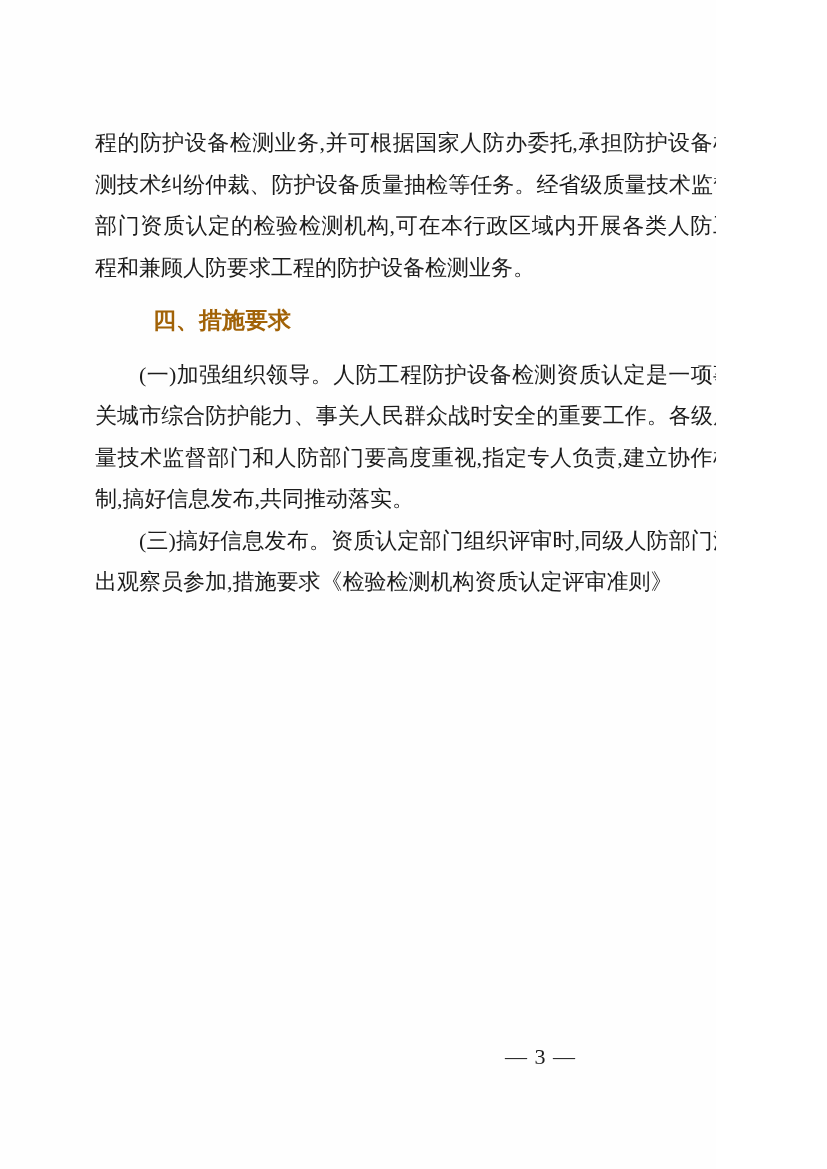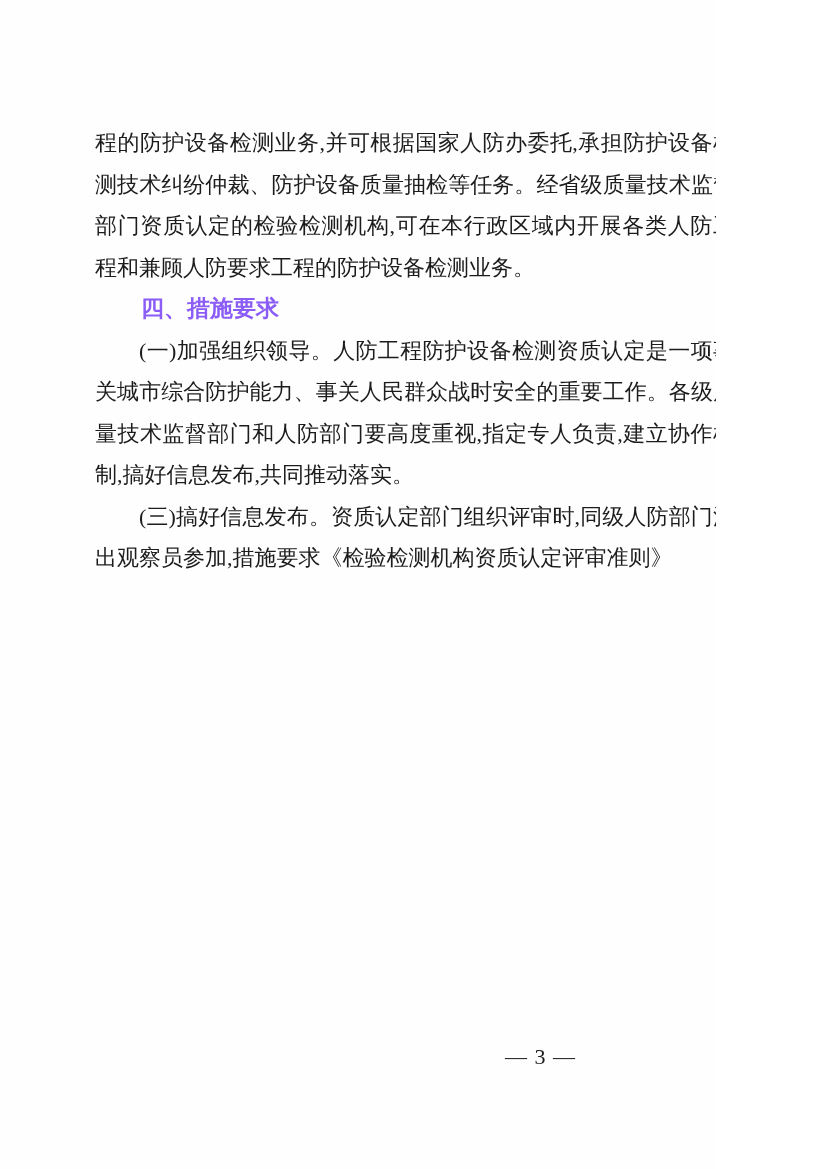--- a/index.html
+++ b/index.html
@@ -28,29 +28,29 @@
     line-break: strict;
   }
   .text-block p {
     margin: 0;
     padding: 0;
   }
   .para.indent {
     text-indent: 2em;
   }
   .section-heading {
-    margin: 0;
+    margin: 12px;
     padding: 0;
     text-indent: 2em;
     text-align: left;
     font-family: "Liberation Sans", sans-serif;
     font-weight: bold;
     font-size: 23px;
     line-height: 41.5px;
-    color: #8b5cf6;
+    color: #a16207;
   }
   .lead {
     
     font-weight: 400;
   }
   .page-number {
     position: absolute;
     top: 1044px;
     right: 140px;
     font-family: "Liberation Serif", serif;

